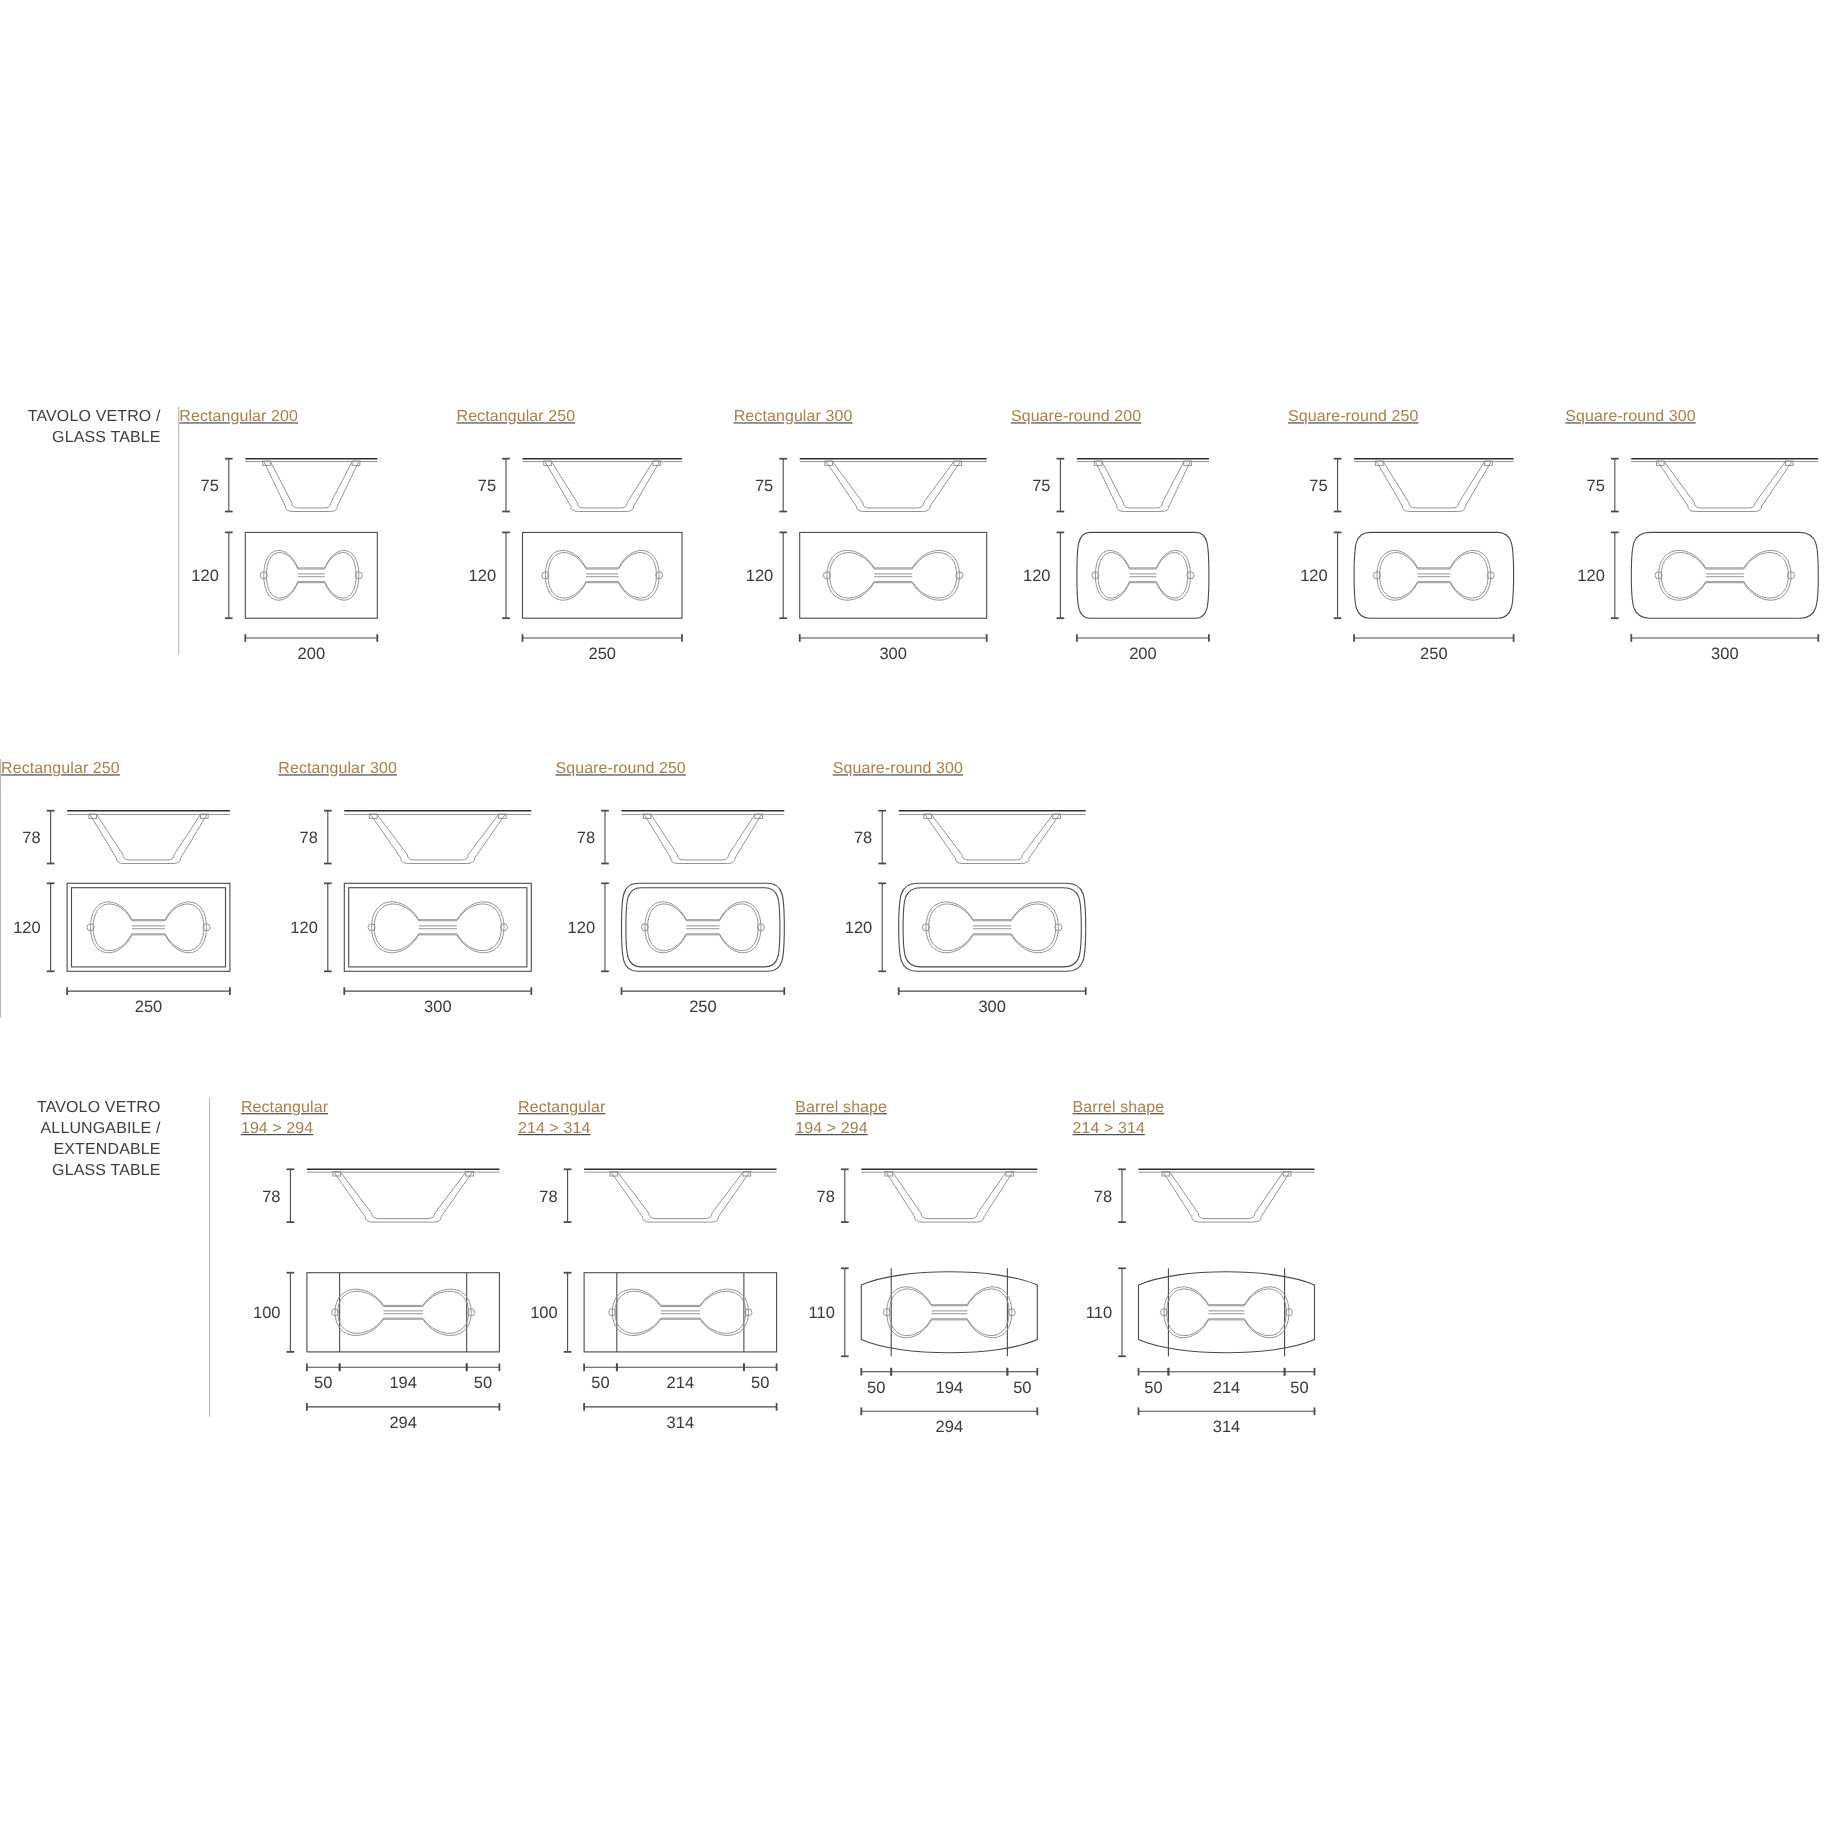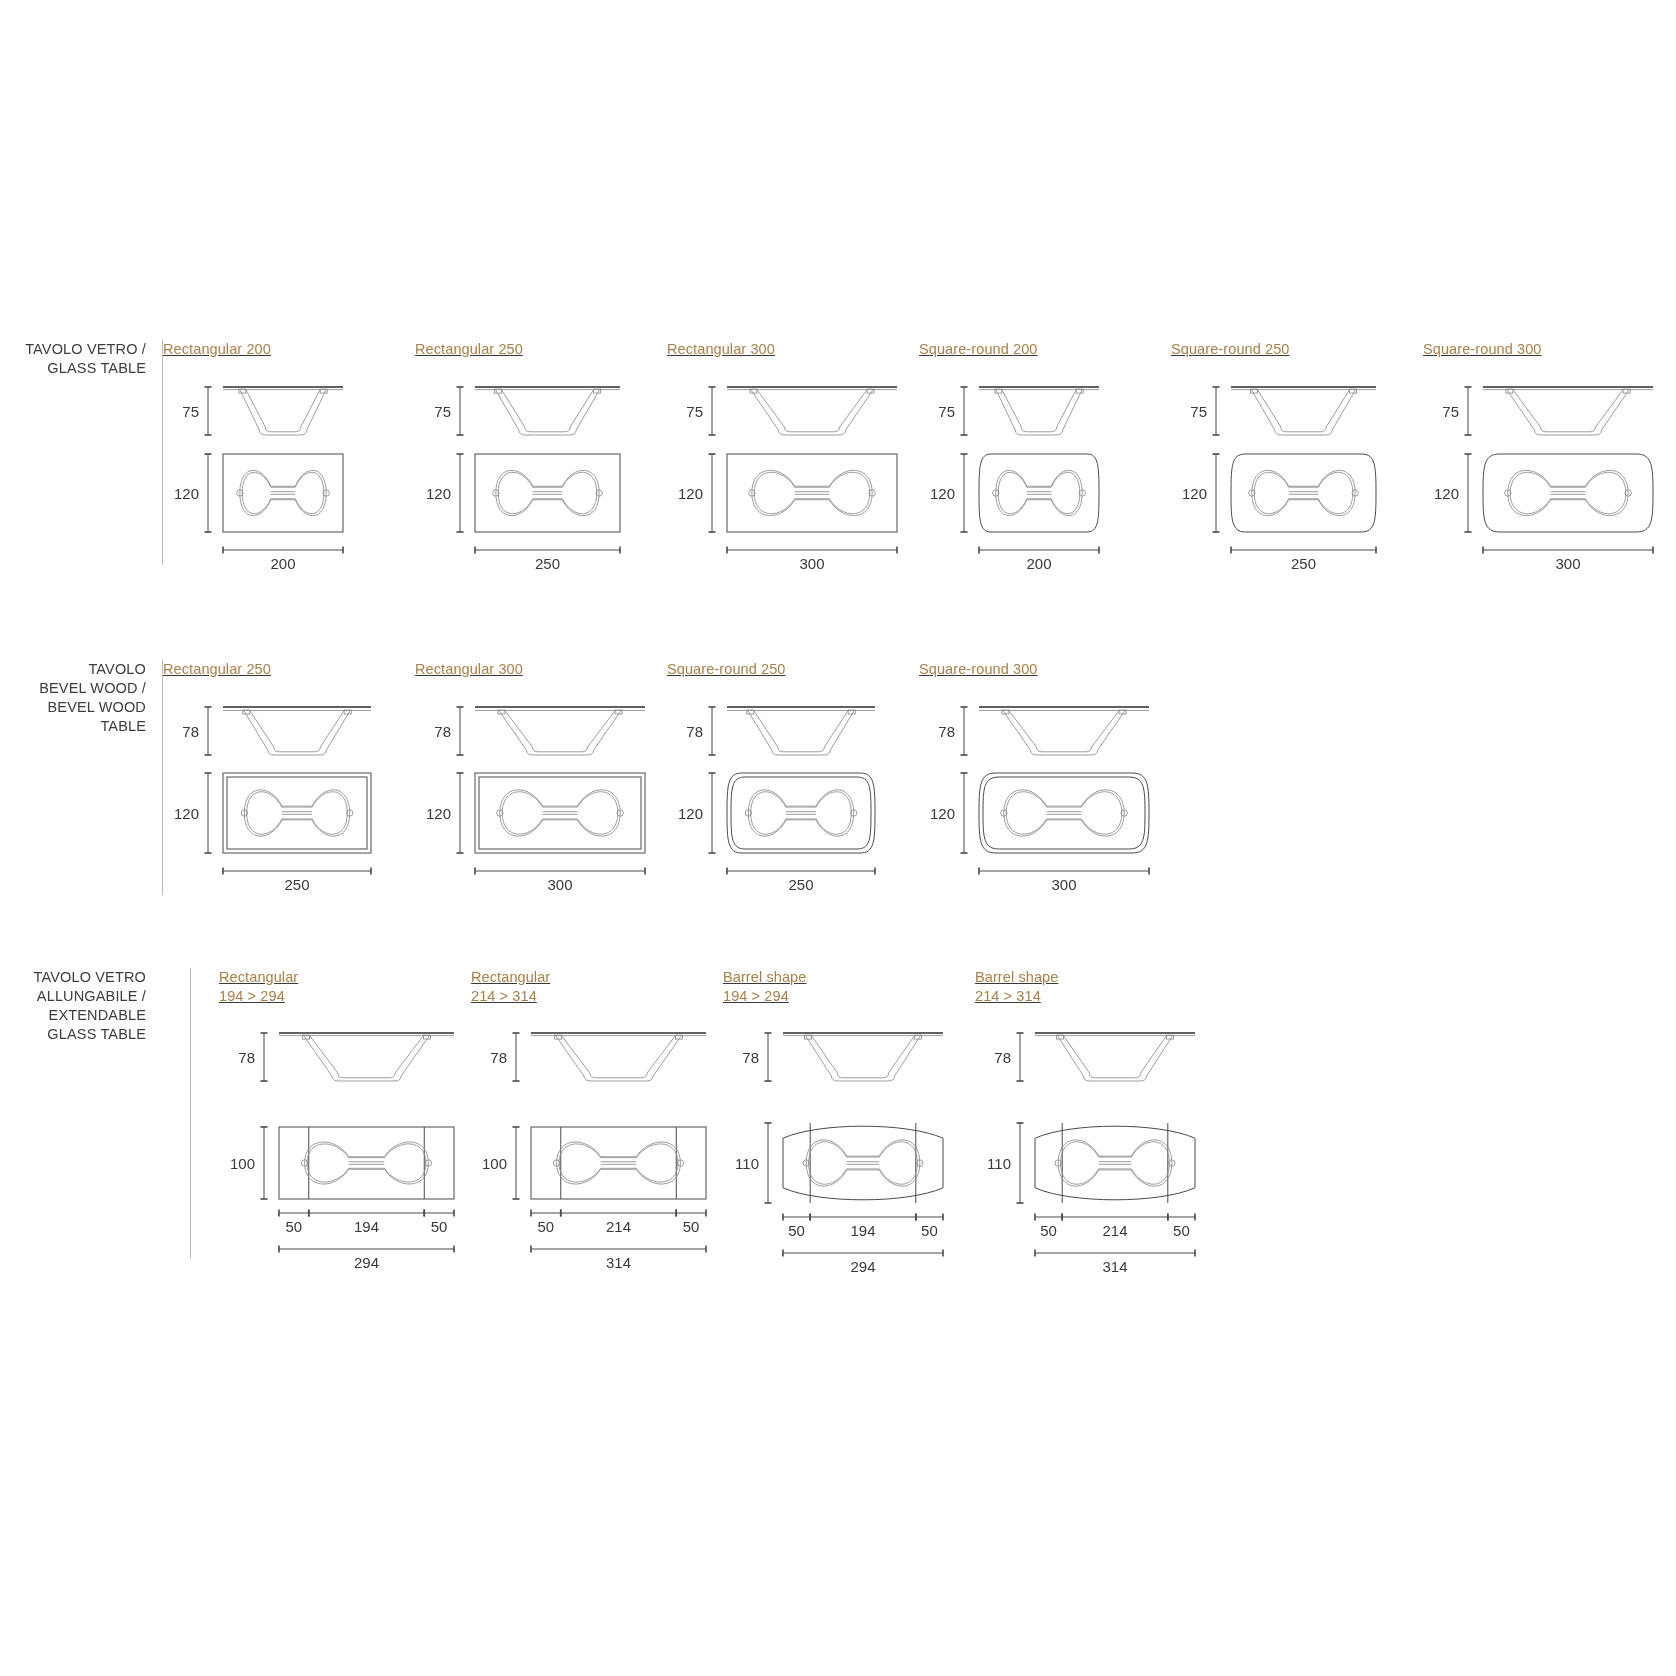--- a/index.html
+++ b/index.html
@@ -19,20 +19,21 @@
     background: #ffffff;
   }
 
   
   .row-band {
     position: absolute;
     left: 0;
     width: 1676px;
     display: flex;
     align-items: flex-start;
+    margin-top: 30px;
   }
   .row-label-cell {
     width: 162px;
     flex: 0 0 162px;
     text-align: right;
     padding-right: 16px;
     font-size: 14.5px;
     line-height: 1.30;
     letter-spacing: 0.15px;
     color: #3d3d3d;
@@ -300,24 +301,20 @@
               <line x1="60" y1="181.5" x2="60" y2="188.5" class="dimtick"></line>
               <line x1="230" y1="181.5" x2="230" y2="188.5" class="dimtick"></line>
               <text x="145" y="204" class="dimtxt" text-anchor="middle">300</text>
             </g>
           </svg>
         </div>
       </div>
   </div>
 
   <div class="row-band" id="band-1" style="top:660px;">
-    <div class="row-label-cell">TAVOLO
-BEVEL WOOD /
-BEVEL WOOD
-TABLE</div>
     <div class="row-divider" style="height:235px;"></div>
     <div class="row-items" id="items-1">
         <div class="variant">
           <div class="variant-title">Rectangular 250</div>
           <svg width="252" height="200" viewBox="0 0 252 200" class="variant-draw">
             <g>
               <line x1="60" y1="22" x2="208" y2="22" class="ln-t"></line>
               <line x1="60" y1="25.5" x2="208" y2="25.5" class="ln-l"></line>
               <path d="M 80.7792 25.5 L 104.733 65 Q 104.733 70 111.733 70 L 156.267 70 Q 163.267 70 163.267 65 L 187.2208 25.5" class="ln-l"></path>
               <path d="M 86.7792 25.5 L 110.733 62 Q 110.733 66.8 116.733 66.8 L 151.267 66.8 Q 157.267 66.8 157.267 62 L 181.2208 25.5" class="ln-l"></path>

